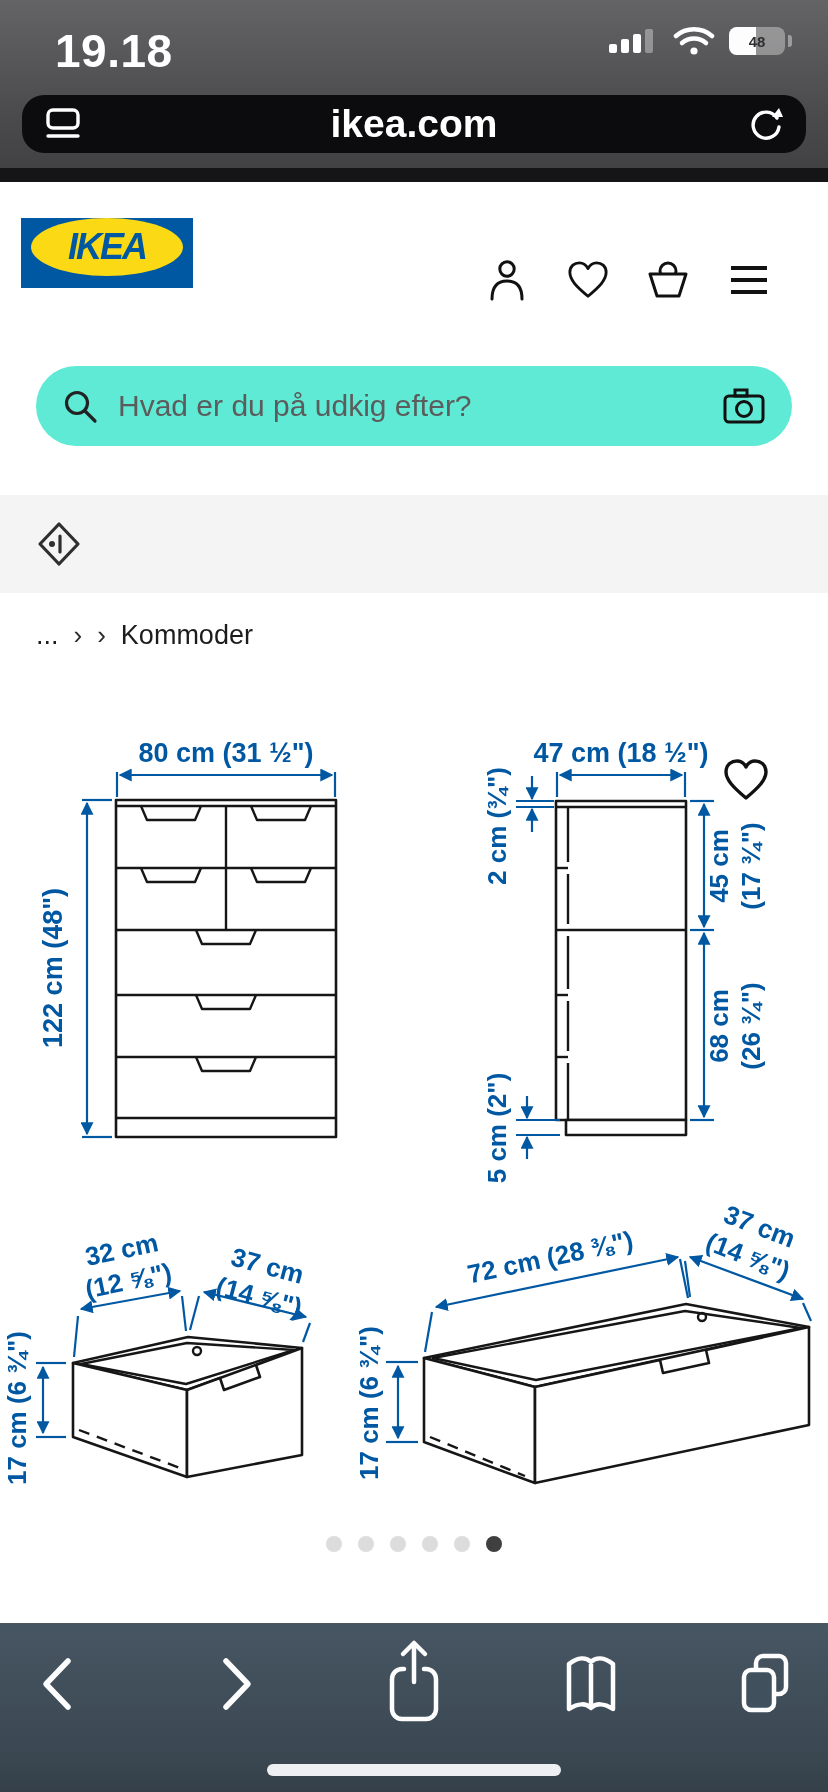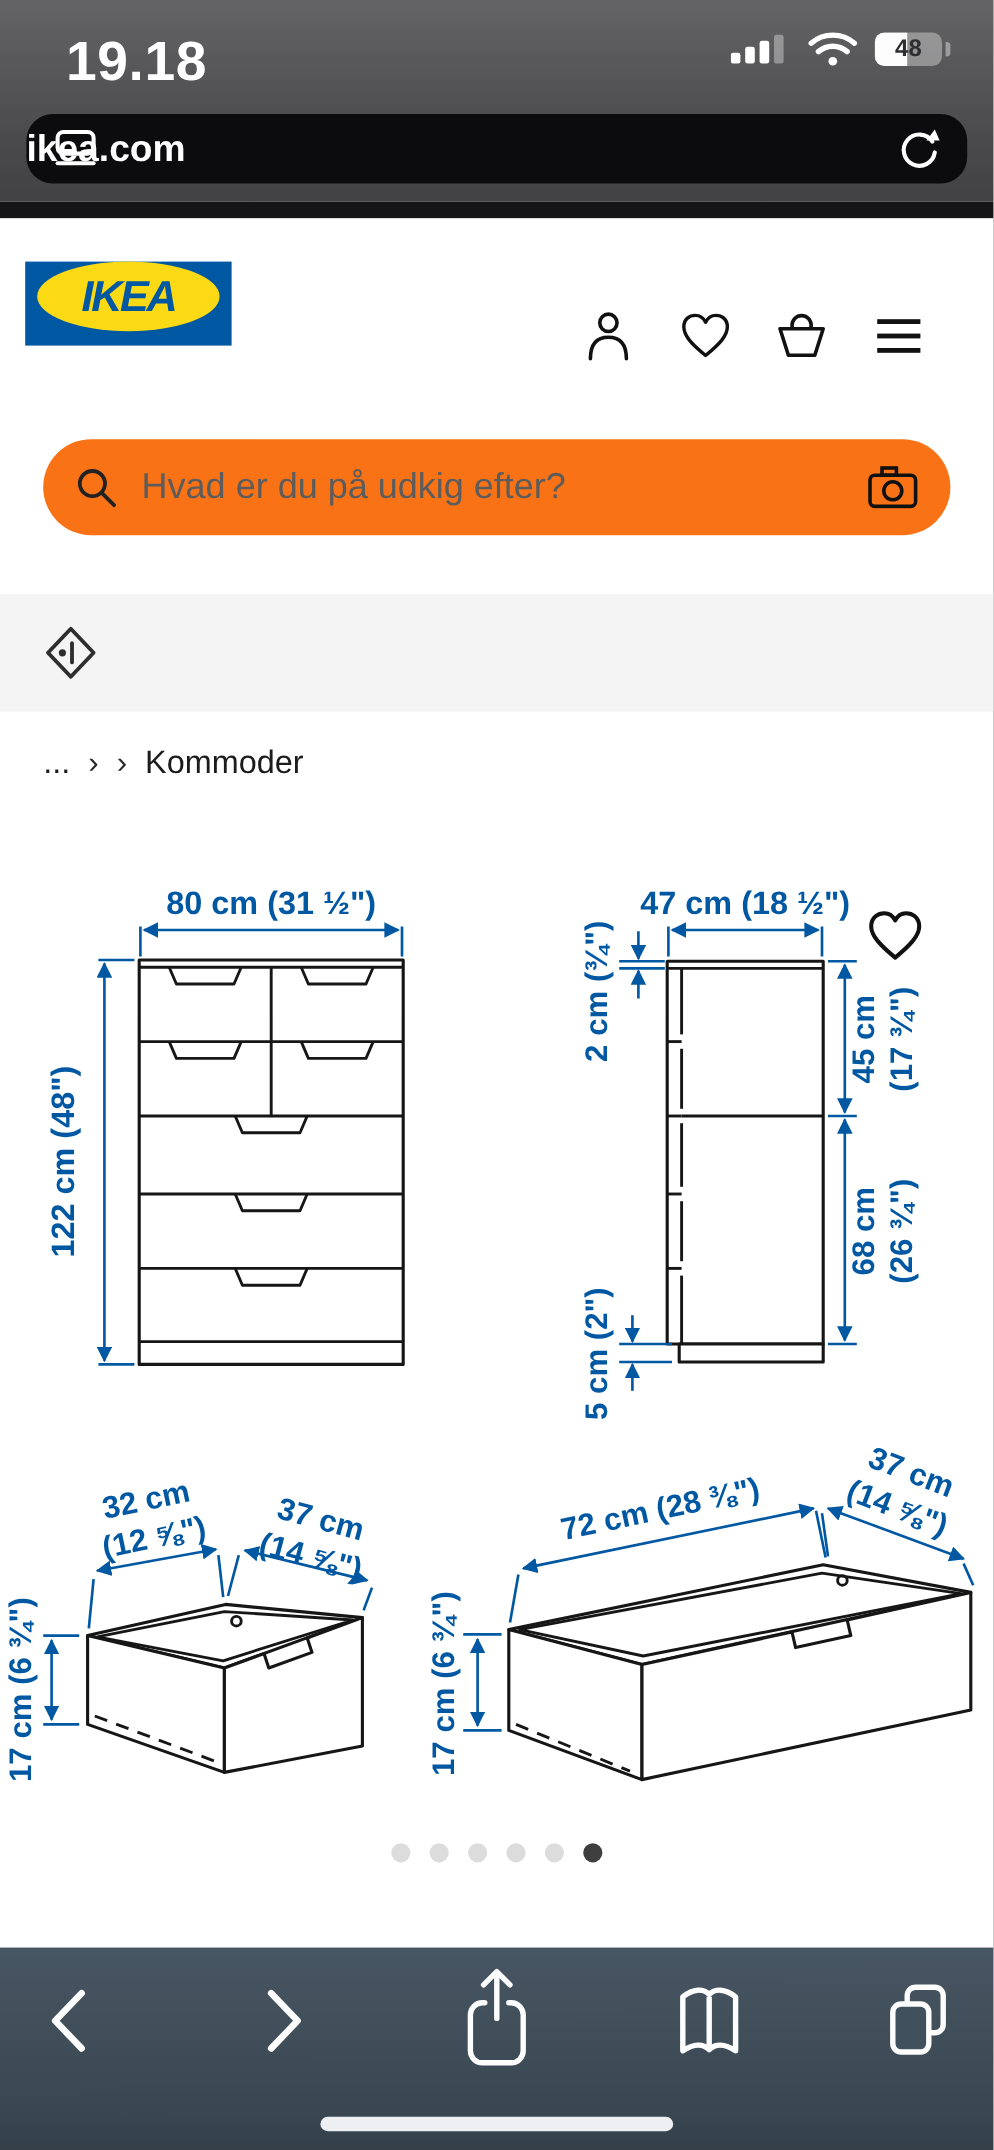--- a/index.html
+++ b/index.html
@@ -8,38 +8,38 @@
 
   
   .topchrome{position:absolute;top:0;left:0;width:828px;height:168px;
     background:linear-gradient(#646466,#4a4a4c 70%,#424244);}
   .statusbar{position:absolute;top:0;left:0;width:828px;height:88px;display:flex;align-items:center;}
   .time{position:absolute;left:55px;top:24px;color:#fff;font-size:46px;font-weight:700;letter-spacing:.5px;}
   .sticons{position:absolute;right:36px;top:26px;display:flex;align-items:center;gap:14px;}
   .batt{position:relative;width:56px;height:28px;border-radius:8px;background:rgba(255,255,255,.35);overflow:hidden;}
   .batt .fill{position:absolute;left:0;top:0;bottom:0;background:#fdfdfd;}
   .batt .pct{position:absolute;inset:0;display:flex;align-items:center;justify-content:center;
-    font-size:20px;font-weight:700;color:#2e2e30;}
+    font-size:15px;font-weight:700;color:#2e2e30;}
   .battnub{width:4px;height:12px;background:rgba(255,255,255,.4);border-radius:0 3px 3px 0;margin-left:-11px;}
   .urlpill{position:absolute;top:95px;left:22px;width:784px;height:58px;background:#0c0c0e;border-radius:22px;
     display:flex;align-items:center;justify-content:space-between;padding:0 22px;}
-  .urltext{color:#fff;font-size:31px;font-weight:600;position:absolute;left:0;right:0;}
+  .urltext{color:#fff;font-size:39px;font-weight:600;position:absolute;left:0;right:0;text-align:center;}
   .blackstrip{position:absolute;top:168px;left:0;width:828px;height:14px;background:#151517;}
 
   
   .content{position:absolute;top:182px;left:0;width:828px;height:1441px;background:#fff;}
   .logo{position:absolute;top:36px;left:21px;width:172px;height:70px;background:#0058a3;
     display:flex;align-items:flex-start;justify-content:center;}
   .logo .oval{position:relative;width:152px;height:58px;background:#fbd914;border-radius:50%;
     display:flex;align-items:center;justify-content:center;}
   .logo .word{color:#0058a3;font-weight:900;font-style:italic;font-size:36px;letter-spacing:-2px;}
   .logo .reg{position:absolute;top:-2px;right:-4px;font-size:13px;font-weight:700;color:#0058a3;font-style:normal;}
   .hicon{position:absolute;width:44px;height:44px;top:76px;display:flex;align-items:center;justify-content:center;}
 
-  .search{position:absolute;top:184px;left:36px;width:756px;height:80px;background:#f97316;border-radius:40px;
+  .search{position:absolute;top:184px;left:36px;width:756px;height:80px;background:#5eead4;border-radius:40px;
     display:flex;align-items:center;padding:0 26px;gap:18px;}
   .search input{flex:1;border:none;outline:none;background:transparent;font-size:30px;color:#333;}
   .search input::placeholder{color:#5c5c5c;opacity:1;}
 
   .promo{position:absolute;top:313px;left:0;width:828px;height:98px;background:#f4f4f4;
     display:flex;align-items:center;padding:0 36px;gap:22px;}
   .promo a{color:#2e2e2e;font-size:29px;text-decoration:underline;text-underline-offset:5px;}
 
   .crumbs{position:absolute;top:438px;left:36px;display:flex;align-items:center;gap:15px;
     font-size:27px;color:#1c1c1c;}

